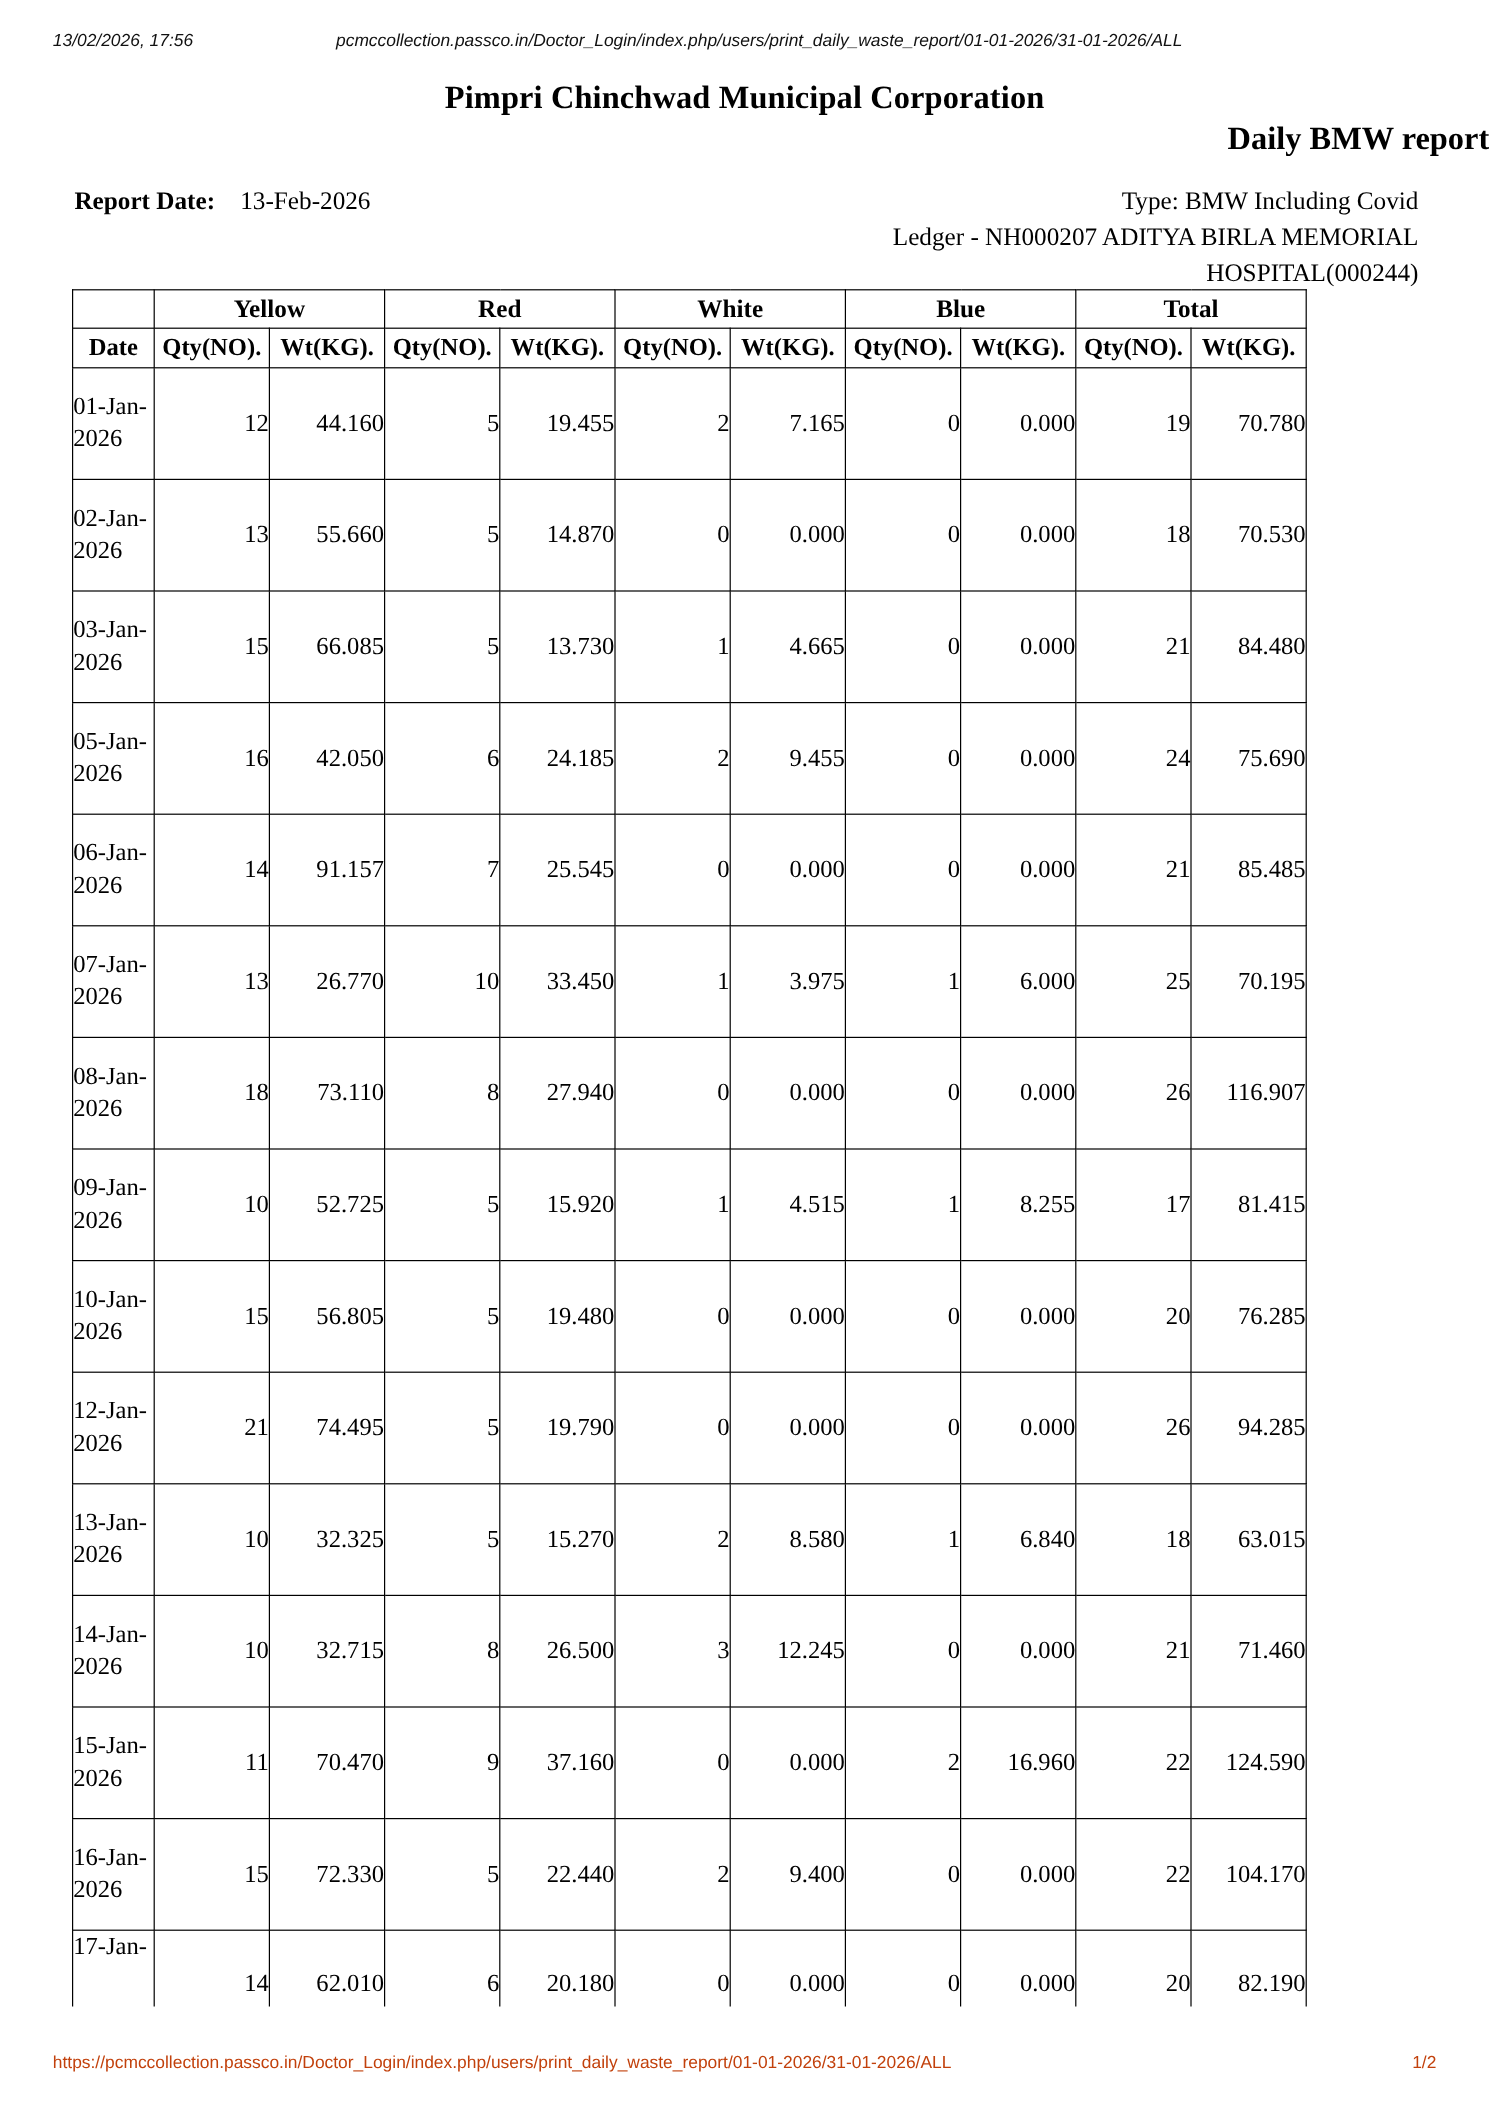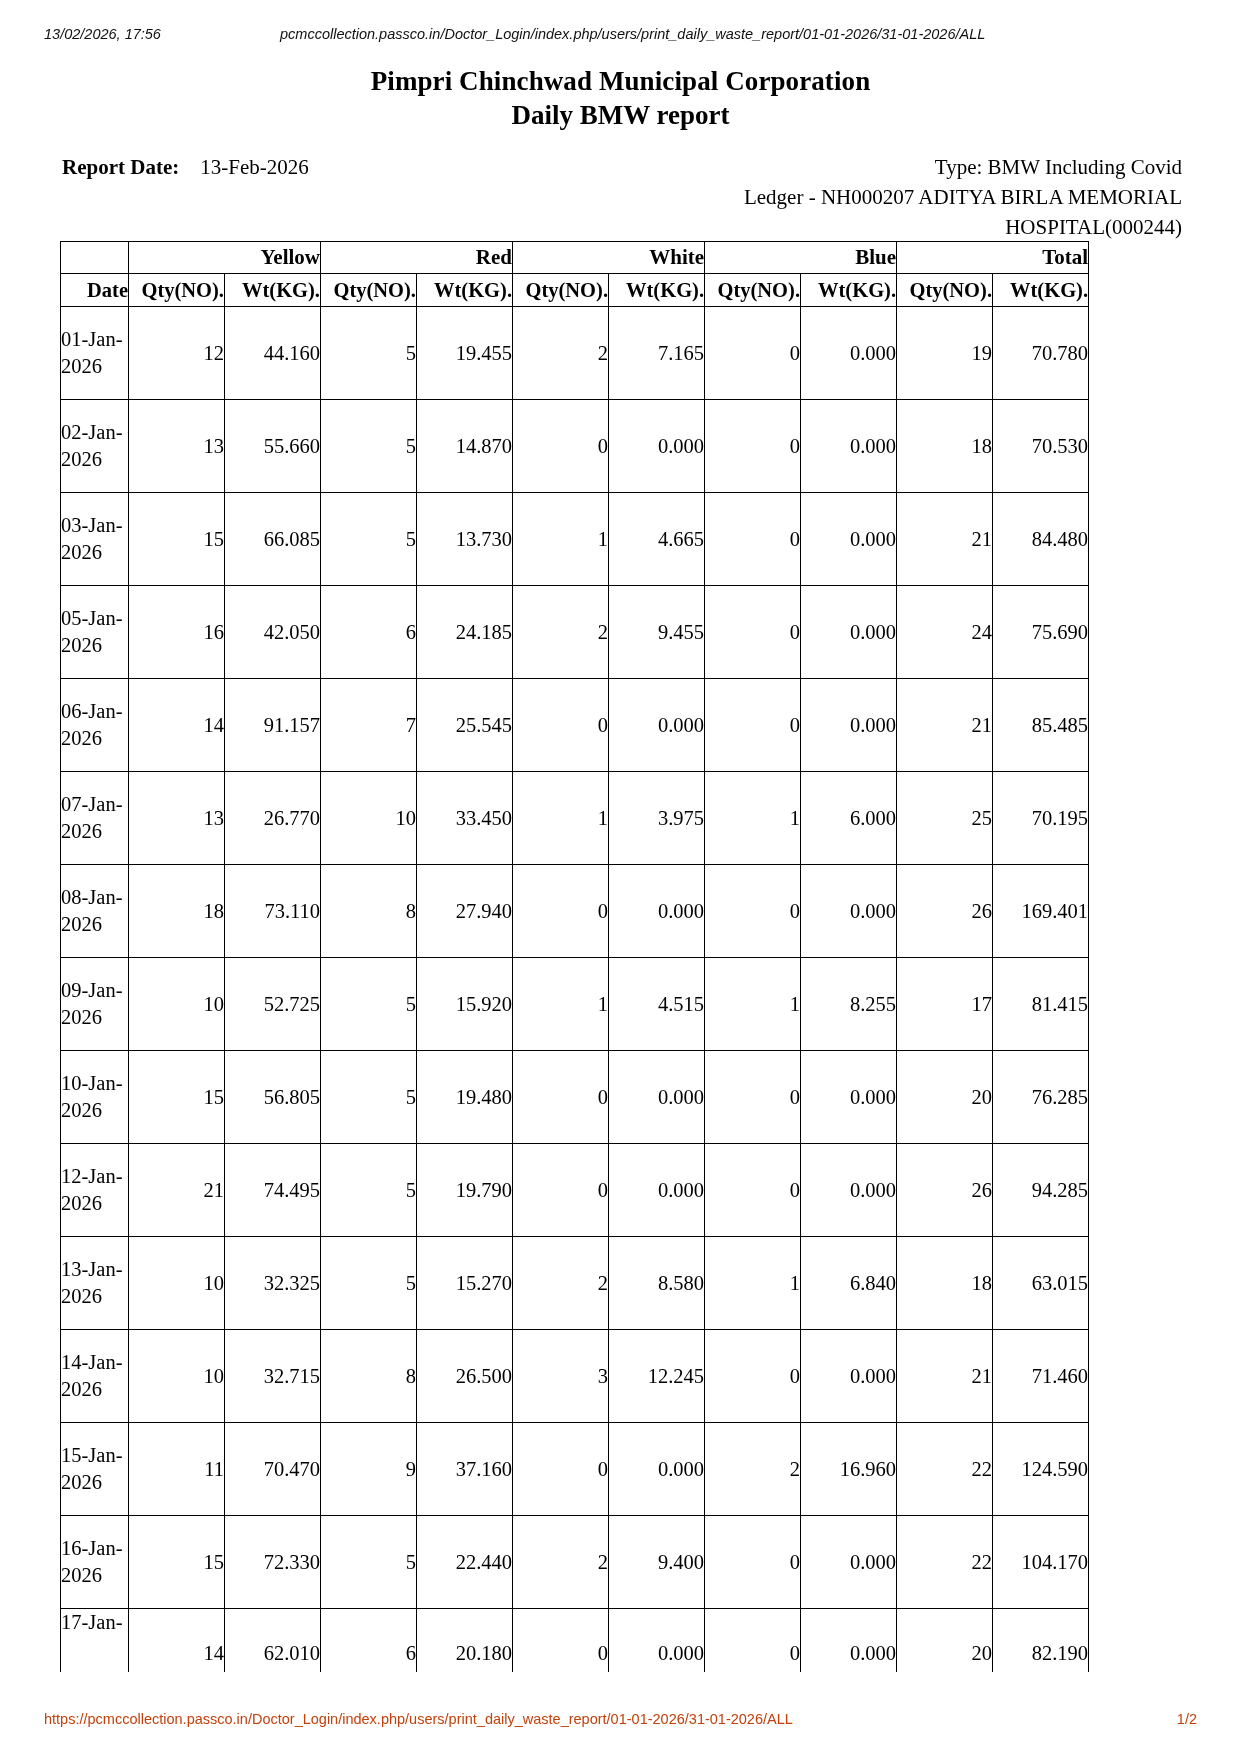--- a/index.html
+++ b/index.html
@@ -53,20 +53,21 @@
   .doc-title .line1 {
     font-size: 27px;
     font-weight: bold;
     line-height: 34px;
     letter-spacing: 0.1px;
   }
   .doc-title .line2 {
     font-size: 27px;
     font-weight: bold;
     line-height: 34px;
+    text-align: right;
   }
 
   
   .meta {
     position: absolute;
     top: 152px;
     left: 62px;
     width: 1120px;
     font-size: 21px;
     line-height: 30px;
@@ -110,21 +111,21 @@
     table-layout: fixed;
     font-size: 20.5px;
   }
   table.report th,
   table.report td {
     border: 1.6px solid #000;
     padding: 0;
     vertical-align: middle;
   }
   table.report thead th {
-    text-align: right;
+    text-align: center;
     font-weight: bold;
     height: 31px;
     line-height: 31px;
     font-size: 21px;
     white-space: nowrap;
   }
   table.report thead tr.sub th {
     height: 32px;
     line-height: 32px;
     font-size: 20.5px;
@@ -338,21 +339,21 @@
             <td class="date-cell">08-Jan-2026</td>
             <td class="num">18</td>
             <td class="num">73.110</td>
             <td class="num">8</td>
             <td class="num">27.940</td>
             <td class="num">0</td>
             <td class="num">0.000</td>
             <td class="num">0</td>
             <td class="num">0.000</td>
             <td class="num">26</td>
-            <td class="num">169.401</td>
+            <td class="num">116.907</td>
           </tr>
           <tr>
             <td class="date-cell">09-Jan-2026</td>
             <td class="num">10</td>
             <td class="num">52.725</td>
             <td class="num">5</td>
             <td class="num">15.920</td>
             <td class="num">1</td>
             <td class="num">4.515</td>
             <td class="num">1</td>

